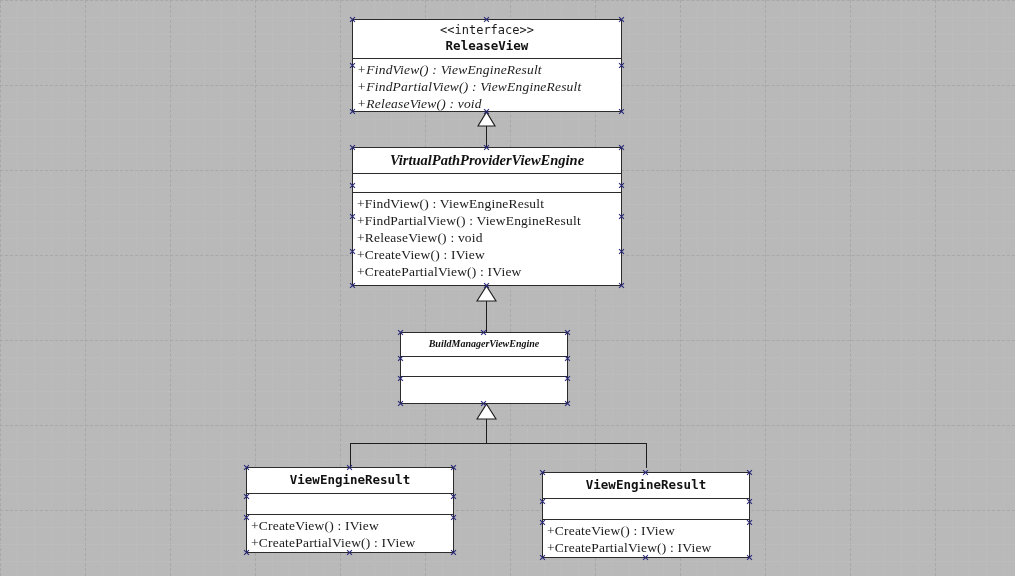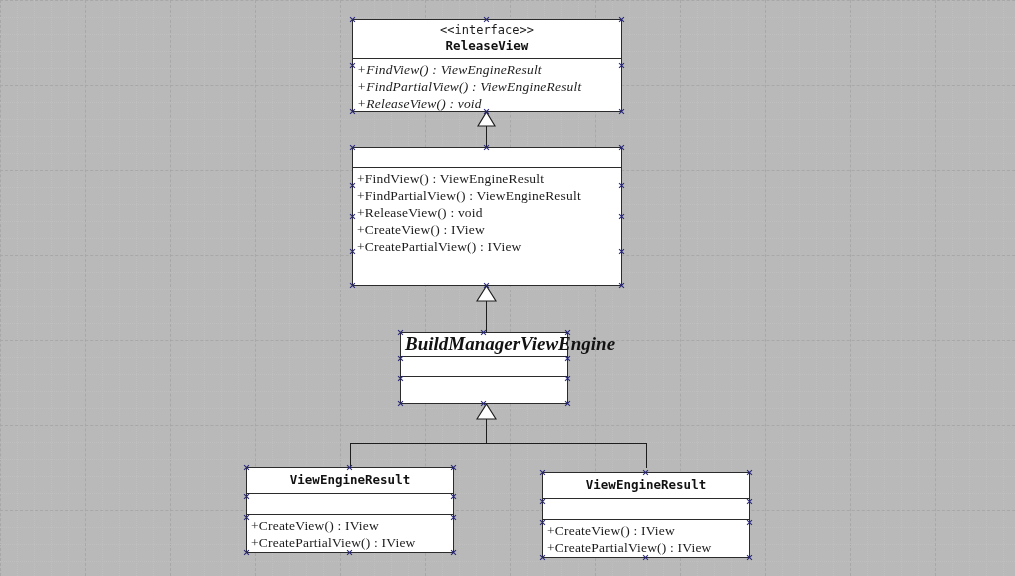--- a/index.html
+++ b/index.html
@@ -299,20 +299,23 @@
   <div class="handle" style="left:349px; top:16px;"></div>
   <div class="handle" style="left:483px; top:16px;"></div>
   <div class="handle" style="left:618px; top:16px;"></div>
   <div class="handle" style="left:349px; top:62px;"></div>
   <div class="handle" style="left:618px; top:62px;"></div>
   <div class="handle" style="left:349px; top:108px;"></div>
   <div class="handle" style="left:483px; top:108px;"></div>
   <div class="handle" style="left:618px; top:108px;"></div>
 
   <div class="uml-box" style="left:352px; top:147px; width:270px; height:139px;">
+    <div class="compartment title-comp" style="padding-top:4px; padding-bottom:5px;">
+      <div class="cls-name abstract">VirtualPathProviderViewEngine</div>
+    </div>
     <div class="compartment empty-comp"></div>
     <div class="compartment members">
       <div class="member">+FindView() : ViewEngineResult</div>
       <div class="member">+FindPartialView() : ViewEngineResult</div>
       <div class="member">+ReleaseView() : void</div>
       <div class="member">+CreateView() : IView</div>
       <div class="member">+CreatePartialView() : IView</div>
     </div>
   </div>
   <div class="handle" style="left:349px; top:144px;"></div>
@@ -323,21 +326,21 @@
   <div class="handle" style="left:349px; top:213px;"></div>
   <div class="handle" style="left:618px; top:213px;"></div>
   <div class="handle" style="left:349px; top:248px;"></div>
   <div class="handle" style="left:618px; top:248px;"></div>
   <div class="handle" style="left:349px; top:282px;"></div>
   <div class="handle" style="left:483px; top:282px;"></div>
   <div class="handle" style="left:618px; top:282px;"></div>
 
   <div class="uml-box" style="left:400px; top:332px; width:168px; height:72px;">
     <div class="compartment title-comp" style="padding-top:3px; padding-bottom:4px;">
-      <div class="cls-name abstract" style="font-size:19px;text-align:center;">BuildManagerViewEngine</div>
+      <div class="cls-name abstract" style="font-size:10px;text-align:center;">BuildManagerViewEngine</div>
     </div>
     <div class="compartment empty-comp" style="height:20px;"></div>
     <div class="compartment empty-comp" style="height:22px;"></div>
   </div>
   <div class="handle" style="left:397px; top:329px;"></div>
   <div class="handle" style="left:480px; top:329px;"></div>
   <div class="handle" style="left:564px; top:329px;"></div>
   <div class="handle" style="left:397px; top:355px;"></div>
   <div class="handle" style="left:564px; top:355px;"></div>
   <div class="handle" style="left:397px; top:375px;"></div>

